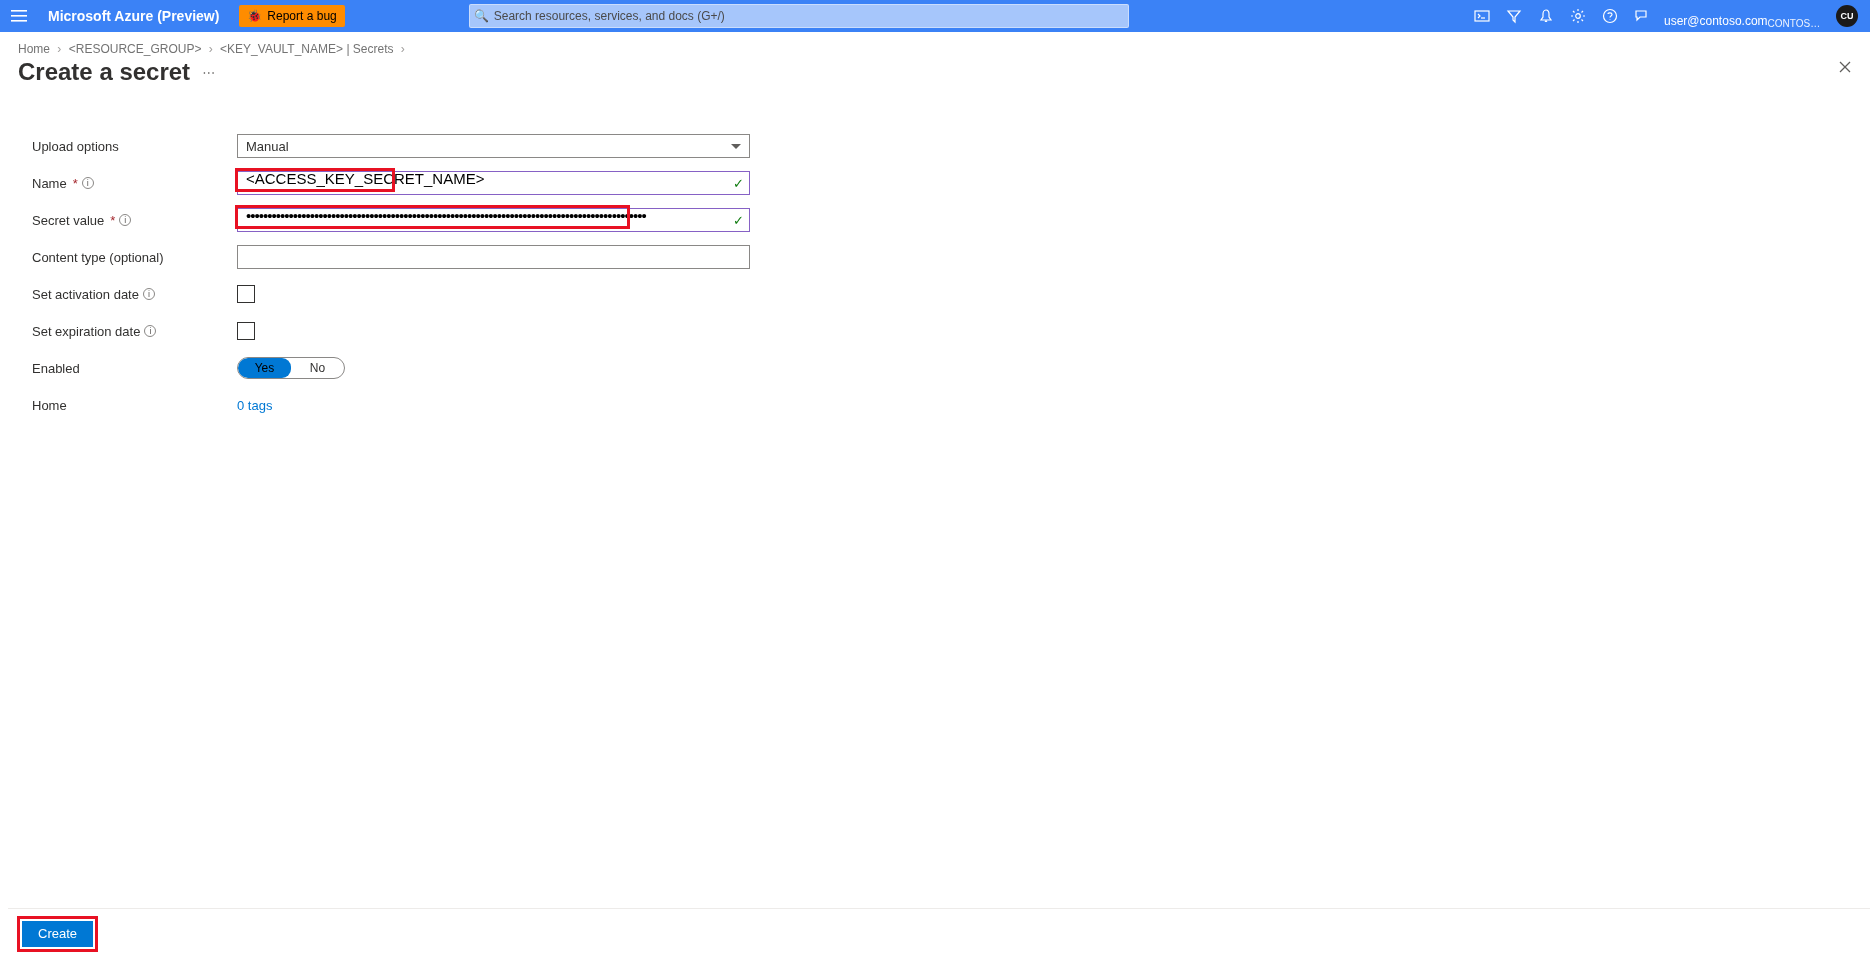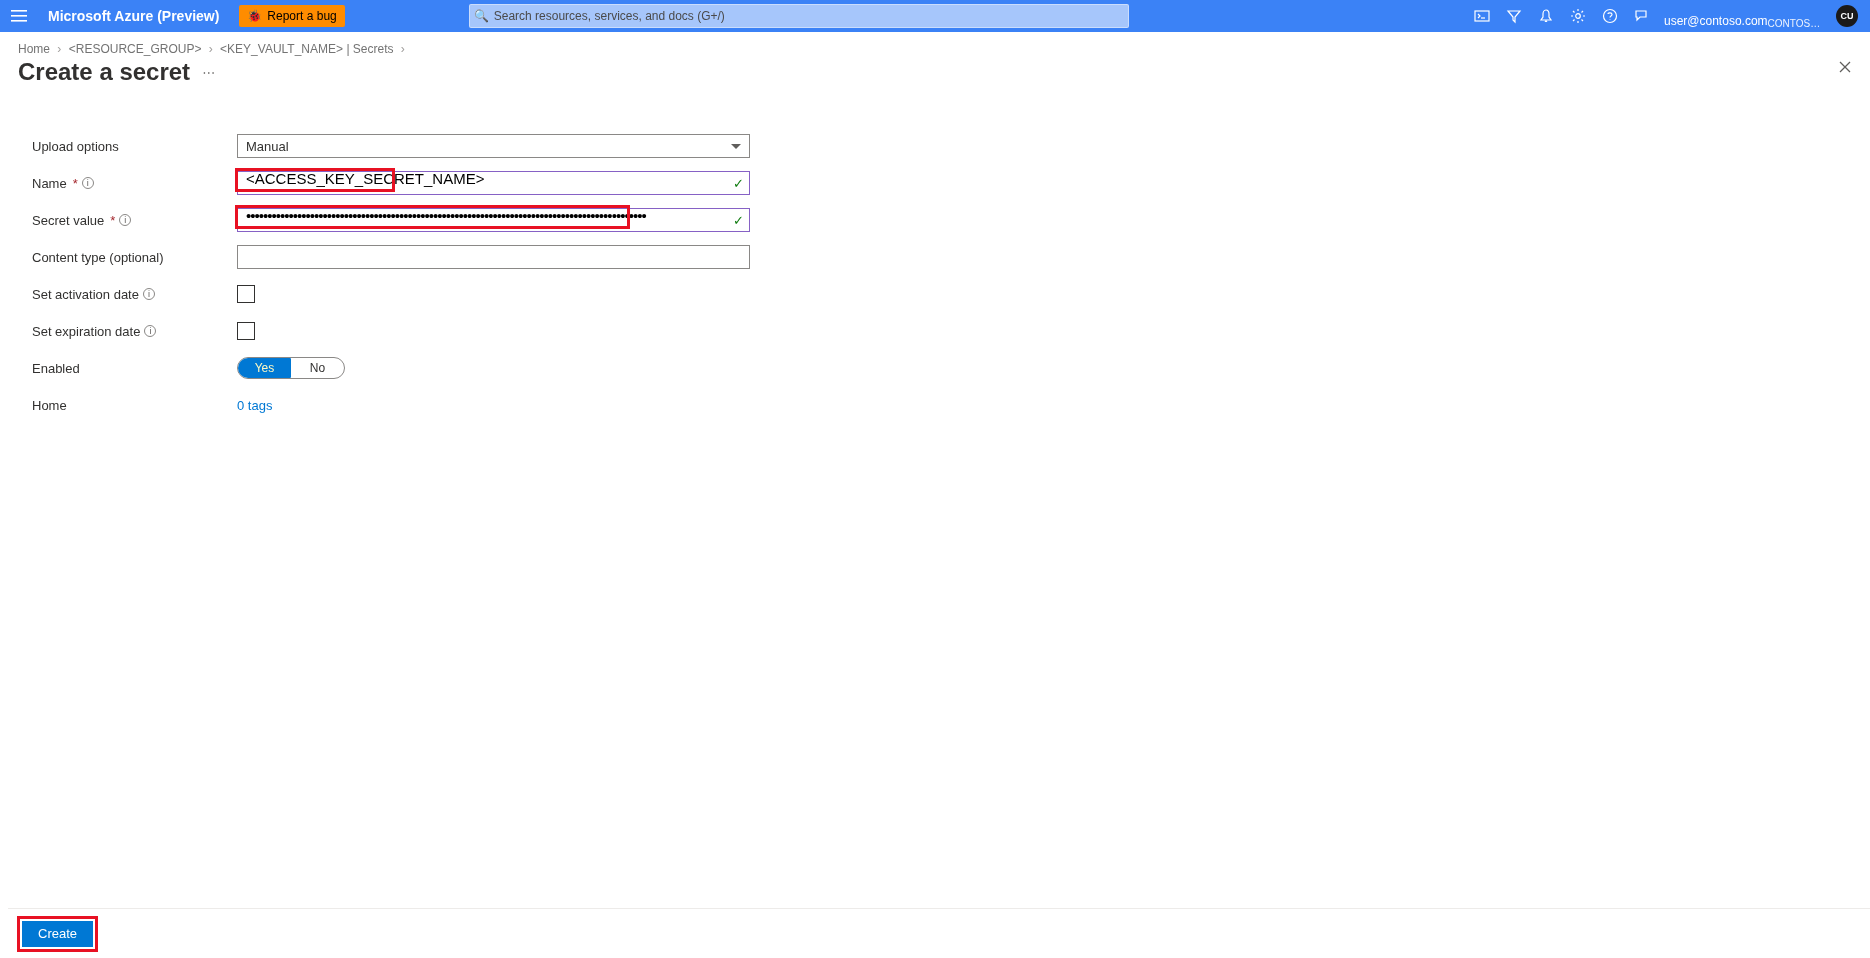--- a/index.html
+++ b/index.html
@@ -181,21 +181,21 @@
     width: 18px; height: 18px; border:1px solid #323130; background:#fff; cursor:pointer;
   }
 
   .toggle {
     width: 108px; height: 22px;
     border:1px solid #8a8886; border-radius: 11px;
     display:flex; overflow:hidden; font-size:12px;
   }
   .toggle .opt { flex:1; display:flex; align-items:center; justify-content:center; cursor:pointer; }
   .toggle .opt.active {
-    background:#0078d4; color:#fef9c3; border-radius:1px;
+    background:#0078d4; color:#000000; border-radius:9px;
   }
 
   .link { color:#0078d4; cursor:pointer; font-size:13px; }
 
   
   .footer-bar {
     position: fixed; left:8px; right:0; bottom:0;
     height: 50px;
     border-top:1px solid #edebe9;
     background:#fff;

